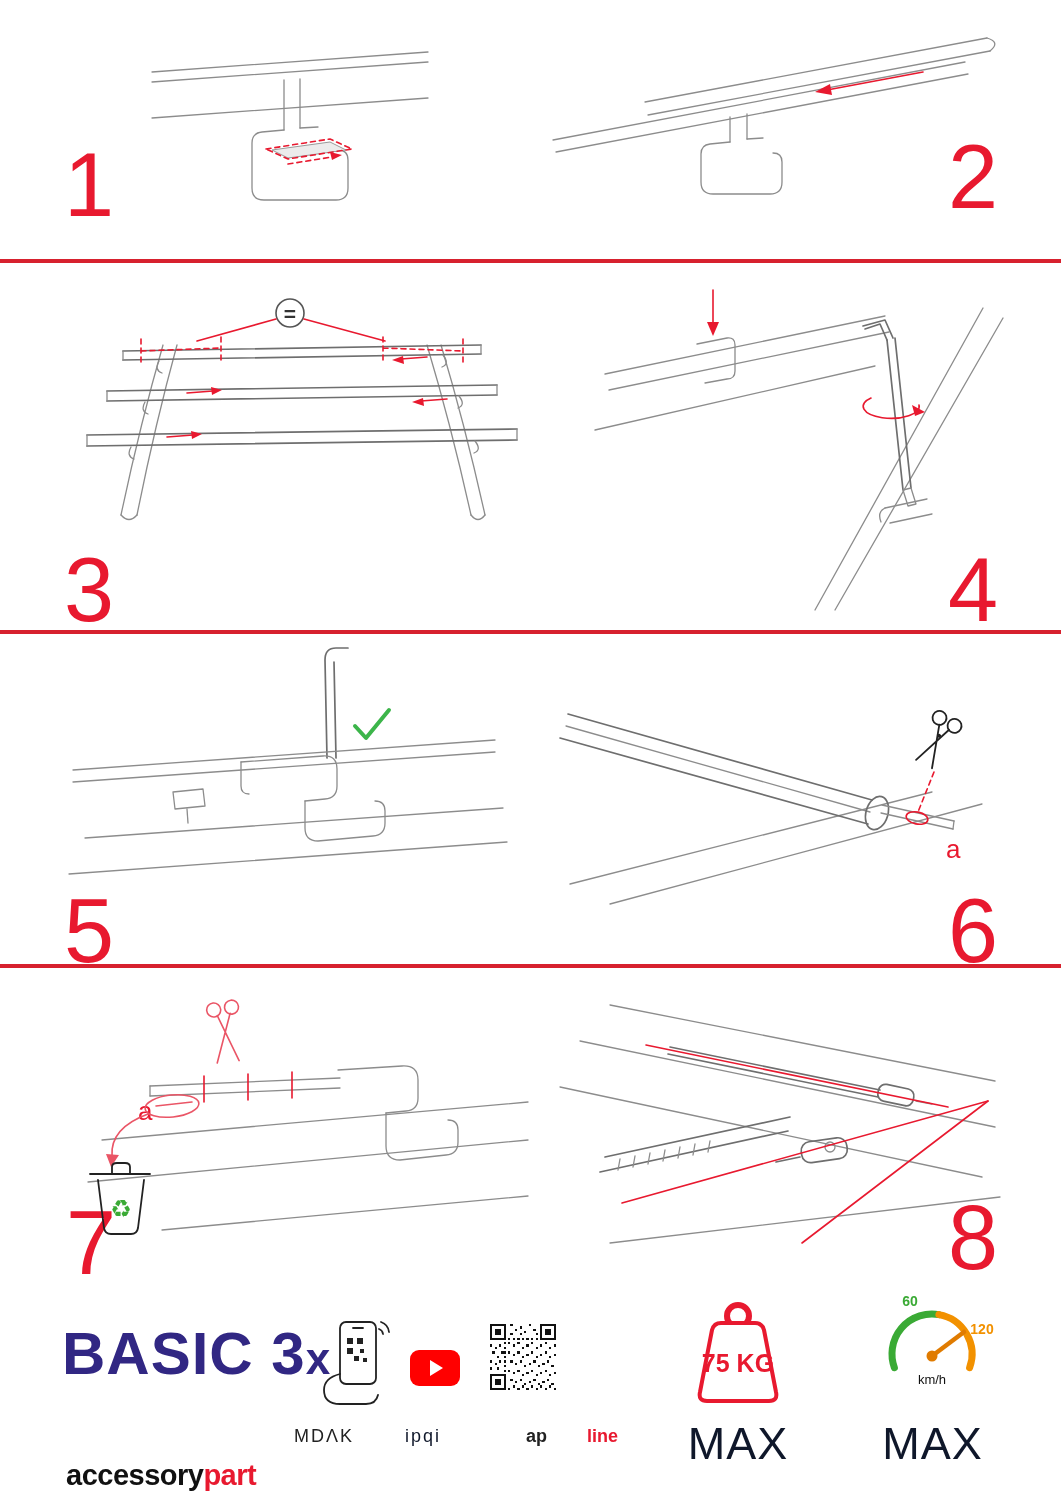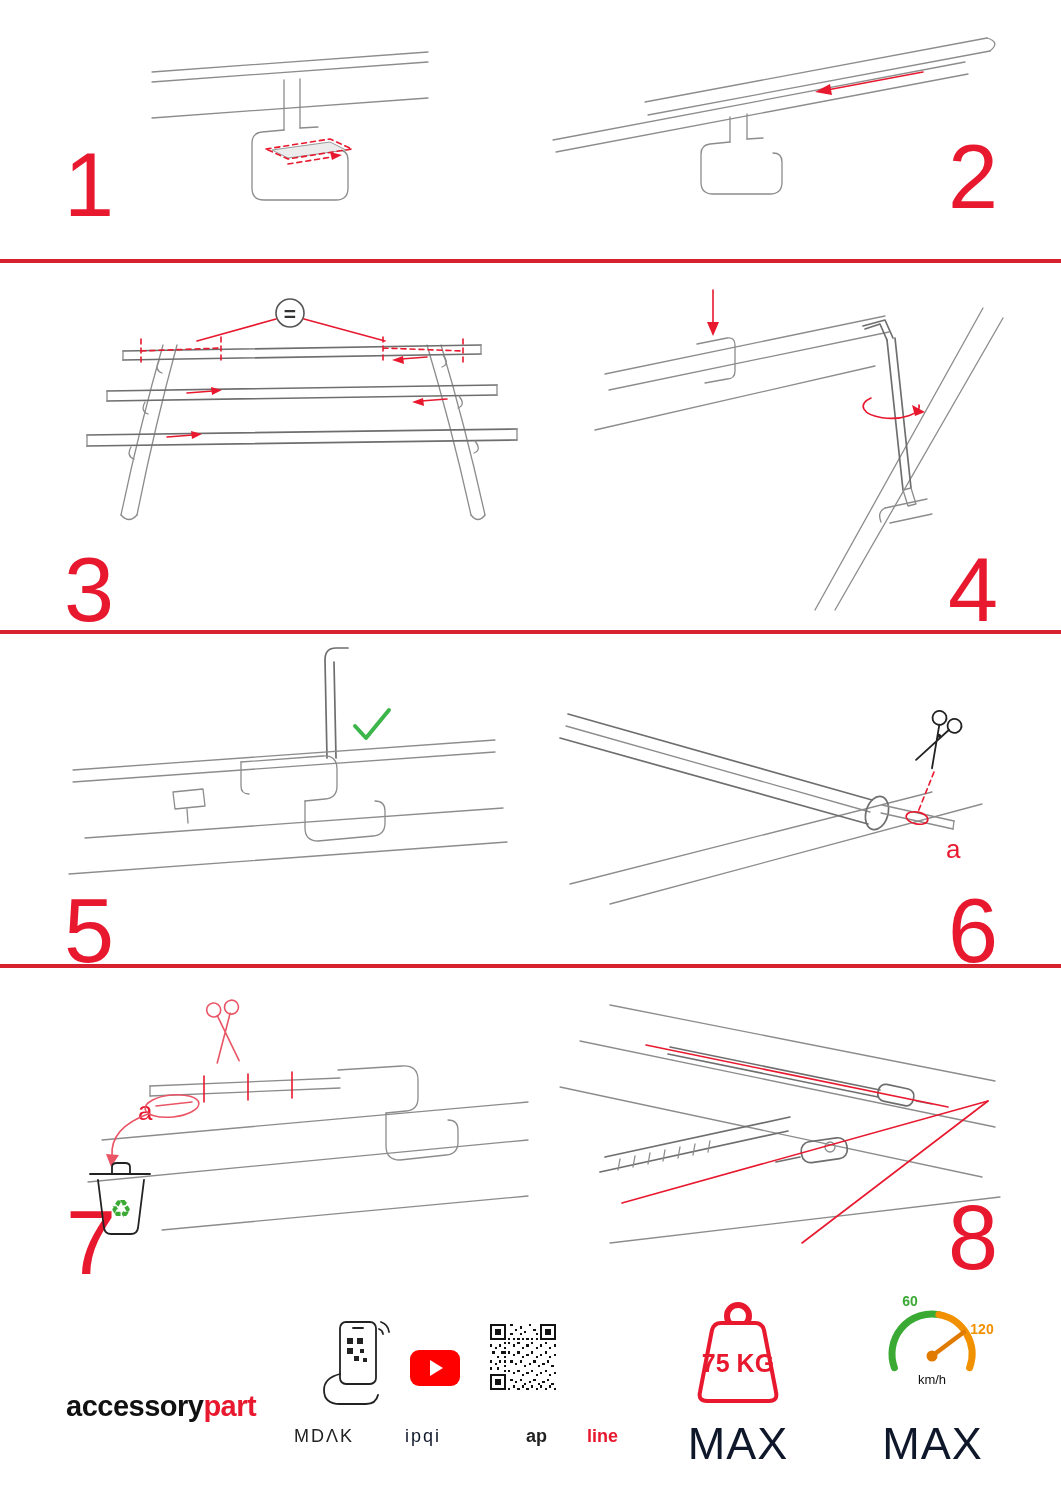--- a/index.html
+++ b/index.html
@@ -254,21 +254,24 @@
 
     <rect class="ln2" x="250" y="158" width="46" height="21" rx="9" transform="rotate(-8 250 158)"></rect>
     <path class="ln2" d="M250 172 l-24 5"></path>
     <circle class="ln" cx="280" cy="162" r="5"></circle>
 
     <path class="redln" d="M96 60 L398 122" stroke-width="1.1"></path>
     <path class="redln" d="M72 218 L438 116" stroke-width="1.2"></path>
     <path class="redln" d="M252 258 L438 116" stroke-width="1.2"></path>
   </svg>
 
-  <div class="brand-sub" style="left:66px; top:1390px;">
+  <div class="brand-name" style="left:62px; top:1324px;">
+    <span>BASIC 3</span><span class="brand-suffix">x</span>
+  </div>
+  <div class="brand-sub" style="left:66px; top:1459px;">
     <span>accessory</span><span class="accent">part</span>
   </div>
 
   <svg class="abs" style="left:316px; top:1316px;" width="80" height="92" viewBox="0 0 80 92">
     <rect class="blkln" x="24" y="6" width="36" height="62" rx="6"></rect>
     <path class="blkln" d="M37 12 L47 12"></path>
     <g fill="#222">
       <rect x="31" y="22" width="6" height="6"></rect>
         <rect x="41" y="22" width="6" height="6"></rect>
       <rect x="31" y="32" width="6" height="6"></rect>

